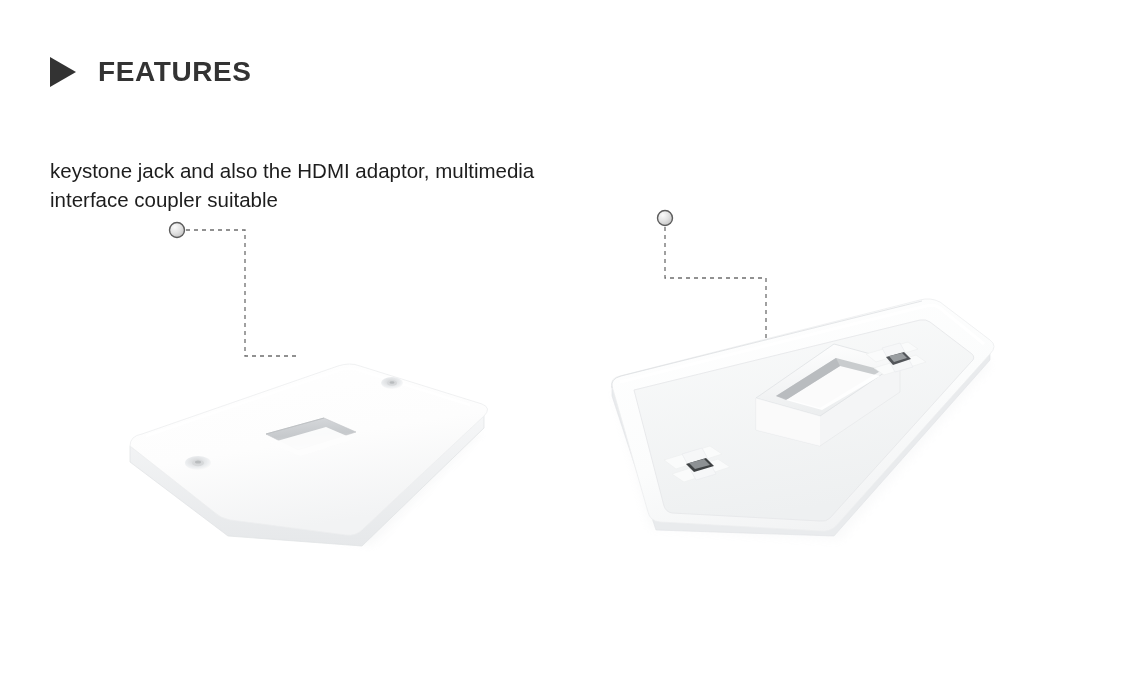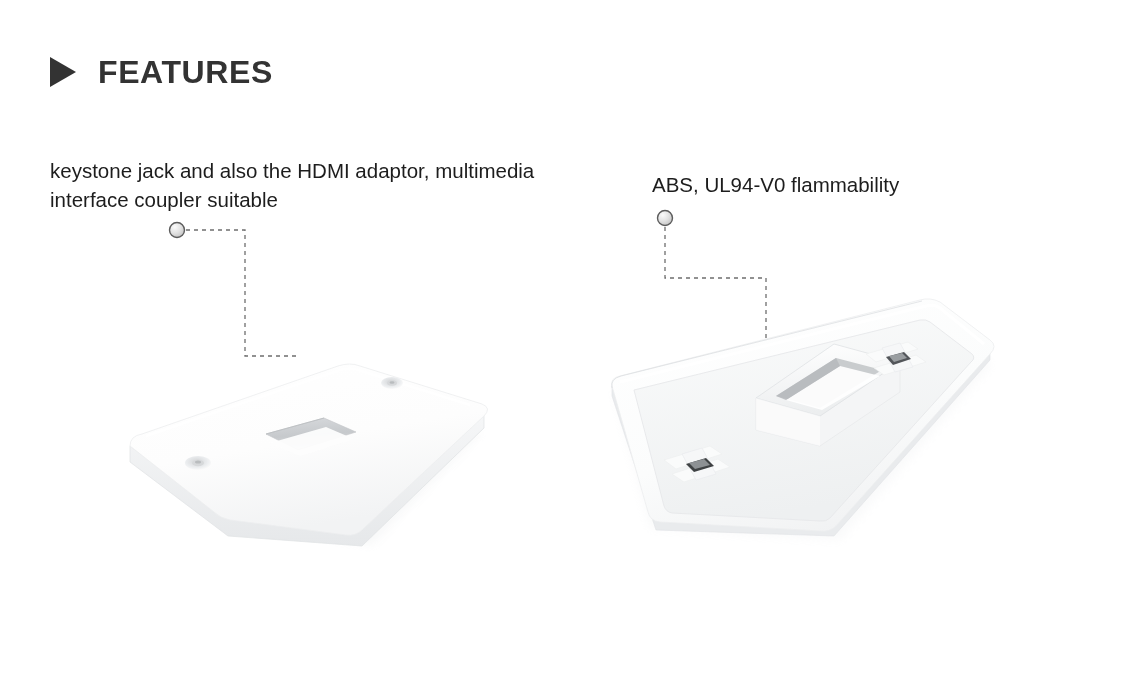--- a/index.html
+++ b/index.html
@@ -31,21 +31,21 @@
   }
   #play-triangle {
     width: 0;
     height: 0;
     border-left: 26px solid #333333;
     border-top: 15px solid transparent;
     border-bottom: 15px solid transparent;
     margin-right: 22px;
   }
   #features-title {
-    font-size: 32px;
+    font-size: 28px;
     font-weight: bold;
     color: #333333;
     letter-spacing: 0.6px;
     line-height: 1;
     white-space: nowrap;
   }
 
   
   .callout-label {
     position: absolute;
@@ -98,21 +98,20 @@
 <div id="page">
 
   <div id="section-header">
     <div id="play-triangle"></div>
     <div id="features-title">FEATURES</div>
   </div>
 
   <div class="callout-label" id="callout-label-left">keystone jack and also the HDMI adaptor, multimedia
 interface coupler suitable</div>
 
-  <div class="callout-label" id="callout-label-right">ABS, UL94-V0 flammability</div>
 
   <svg class="leader-svg" viewBox="0 0 1134 680">
     <defs>
       <radialGradient id="dotGrad" cx="35%" cy="30%" r="75%">
         <stop offset="0%" stop-color="#fbfbfb"></stop>
         <stop offset="55%" stop-color="#e2e2e2"></stop>
         <stop offset="100%" stop-color="#c4c4c4"></stop>
       </radialGradient>
     </defs>
 

